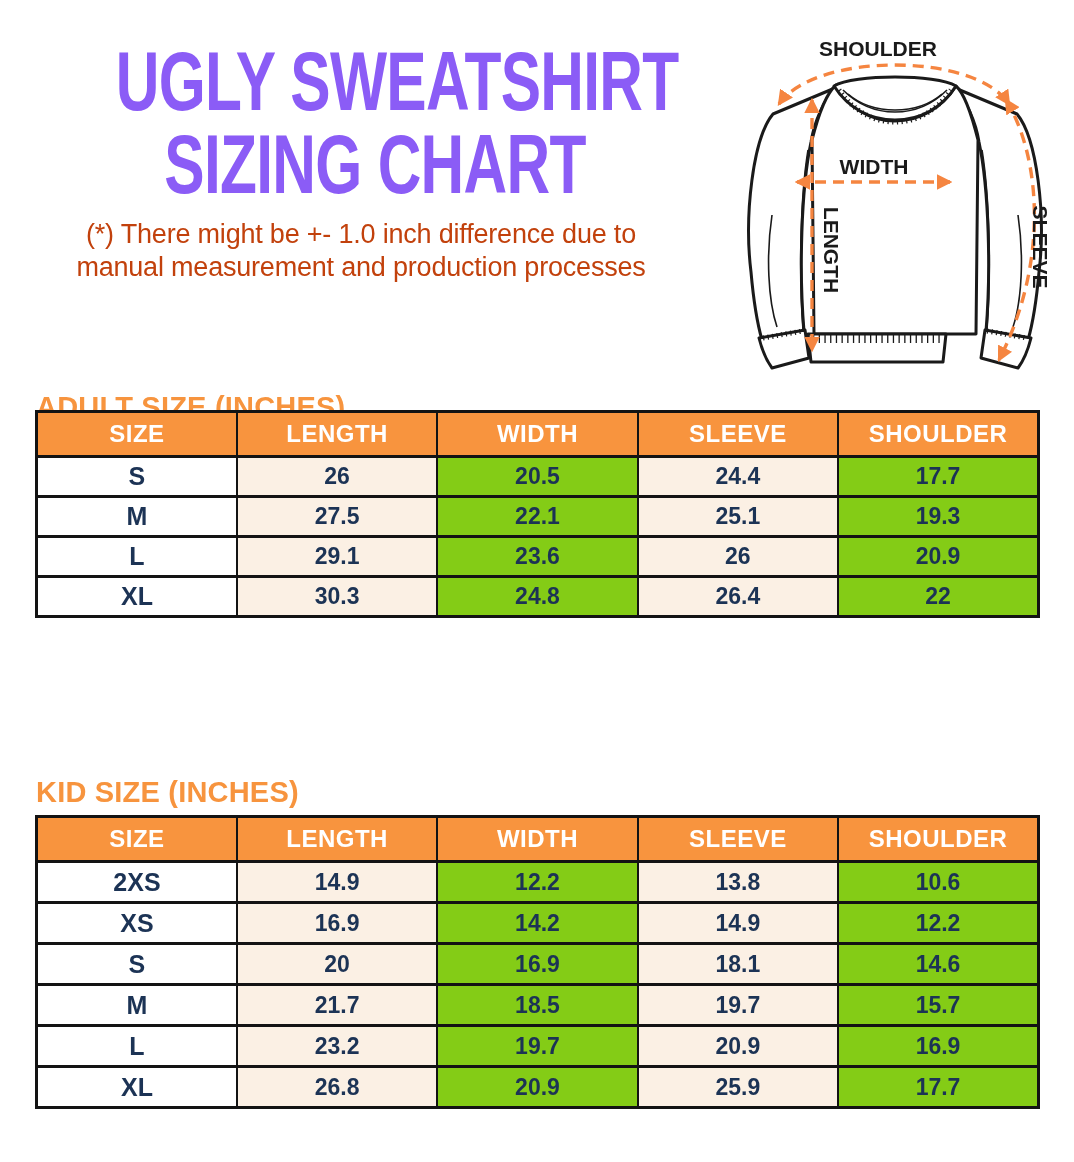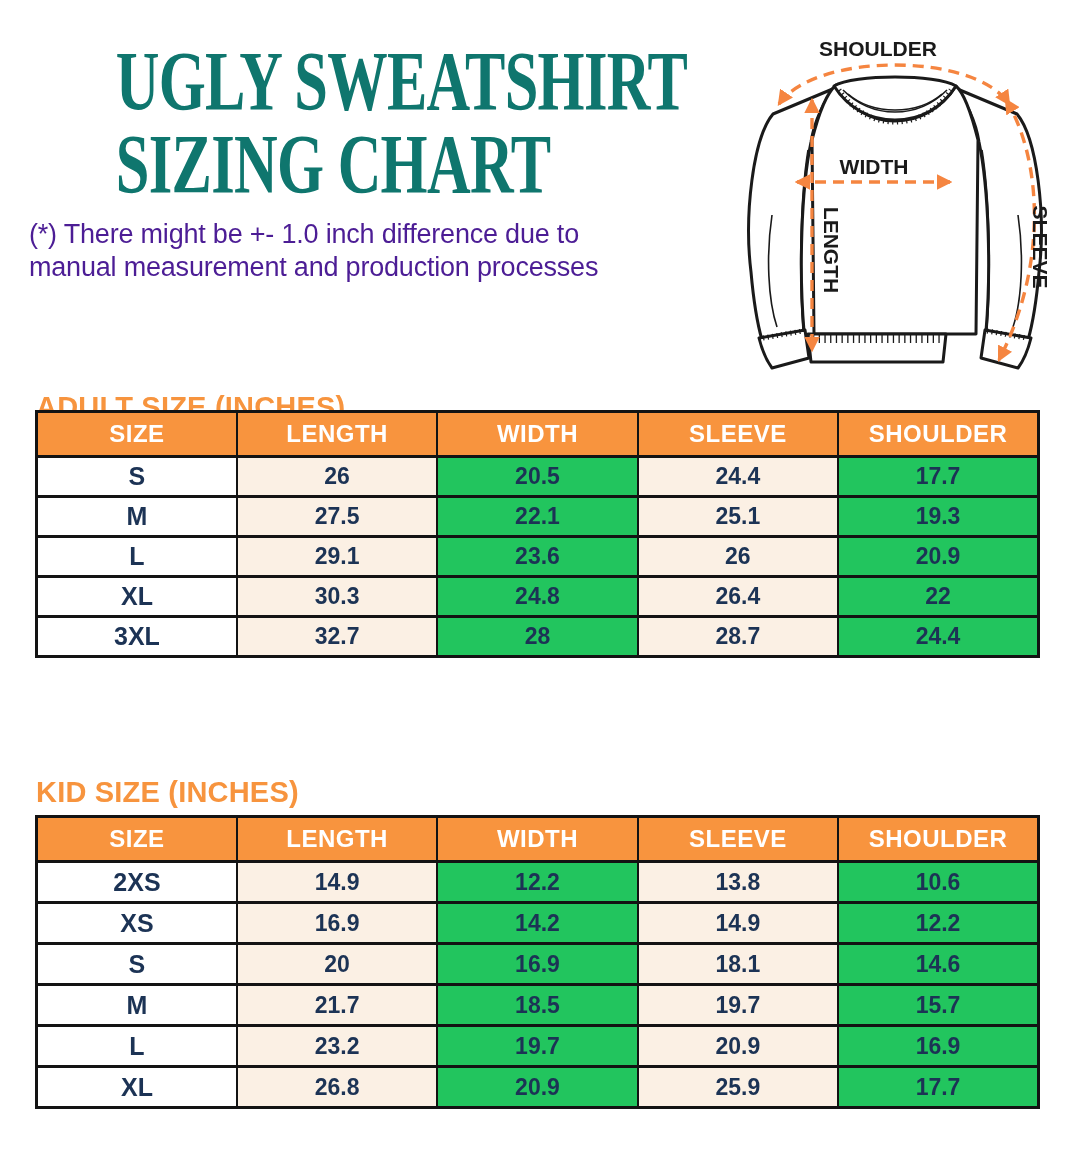--- a/index.html
+++ b/index.html
@@ -2,31 +2,30 @@
 <html><head>
 <meta charset="utf-8">
 <style>
   html,body{margin:0;padding:0;background:#fff;}
   body{
     width:1074px;height:1162px;position:relative;overflow:hidden;
     font-family:"Liberation Sans", sans-serif;
   }
   
   .title-block{
-    position:absolute;left:15px;top:40px;width:720px;text-align:left;
-    color:#0f766e;
-    font-family:Liberation Serif, serif;
+    position:absolute;left:15px;top:40px;width:720px;text-align:center;
+    color:#8b5cf6;
   }
   .title-line{
     font-size:84px;font-weight:800;line-height:83px;letter-spacing:-1px;
     transform:scaleX(0.72);transform-origin:50% 50%;white-space:nowrap;
   }
   .disclaimer{
-    position:absolute;left:29px;top:218px;width:720px;
-    font-size:27px;line-height:33px;color:#4c1d95;letter-spacing:-0.2px;
+    position:absolute;left:1px;top:218px;width:720px;text-align:center;
+    font-size:27px;line-height:33px;color:#c2410c;letter-spacing:-0.2px;
   }
   
   .diagram{position:absolute;left:728px;top:6px;}
   .diagram text{font-family:"Liberation Sans", sans-serif;font-weight:bold;fill:#1a1a1a;}
   
   .section-title{
     position:absolute;left:36px;font-size:29px;font-weight:800;
     color:#F7943E;letter-spacing:0.2px;white-space:nowrap;
   }
   #adult-title{top:391px;}
@@ -46,21 +45,21 @@
   }
   .sizing-table td{
     border:2px solid #131313;border-top-width:3px;border-bottom-width:3px;
     text-align:center;vertical-align:middle;
     font-size:23px;color:#1C3355;font-weight:bold;
   }
   #adult-table td{height:35px;}
   #kid-table td{height:36px;}
   .sizing-table td.c-size{font-size:25px;}
   .sizing-table td.c-peach{background:#FBF0E4;}
-  .sizing-table td.c-plain{background:#22c55e;}
+  .sizing-table td.c-plain{background:#84cc16;}
 </style>
 </head>
 <body>
 
 <div class="title-block">
   <div class="title-line">UGLY SWEATSHIRT</div>
   <div class="title-line">SIZING CHART</div>
 </div>
 <div class="disclaimer">
   <div>(*) There might be +- 1.0 inch difference due to</div>
@@ -157,27 +156,20 @@
         <td class="c-peach">26</td>
         <td class="c-plain">20.9</td>
       </tr>
       <tr>
         <td class="c-size">XL</td>
         <td class="c-peach">30.3</td>
         <td class="c-plain">24.8</td>
         <td class="c-peach">26.4</td>
         <td class="c-plain">22</td>
       </tr>
-      <tr>
-        <td class="c-size">3XL</td>
-        <td class="c-peach">32.7</td>
-        <td class="c-plain">28</td>
-        <td class="c-peach">28.7</td>
-        <td class="c-plain">24.4</td>
-      </tr>
     </tbody>
   </table>
 
 <div class="section-title" id="kid-title">KID SIZE (INCHES)</div>
 <table class="sizing-table" id="kid-table">
     <thead>
       <tr>
         <th>SIZE</th>
         <th>LENGTH</th>
         <th>WIDTH</th>

